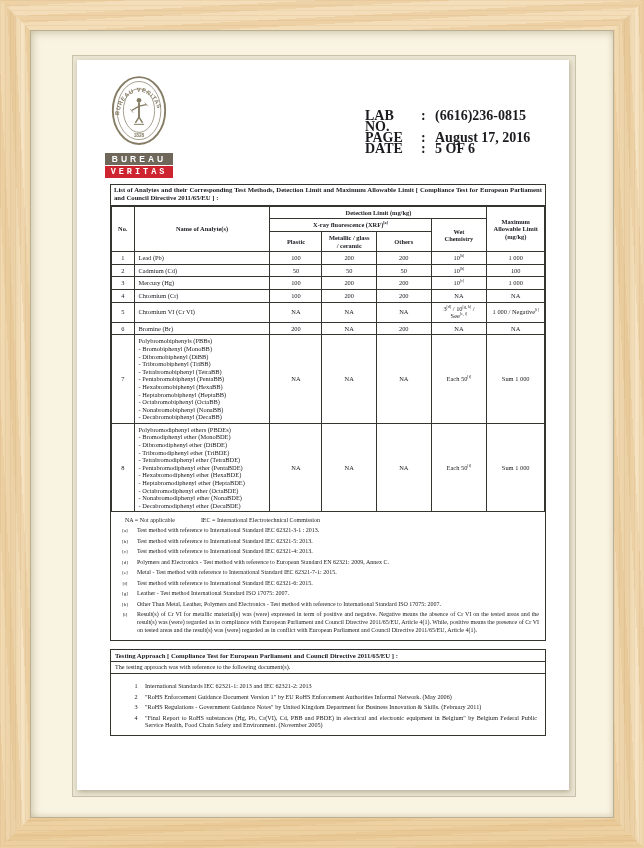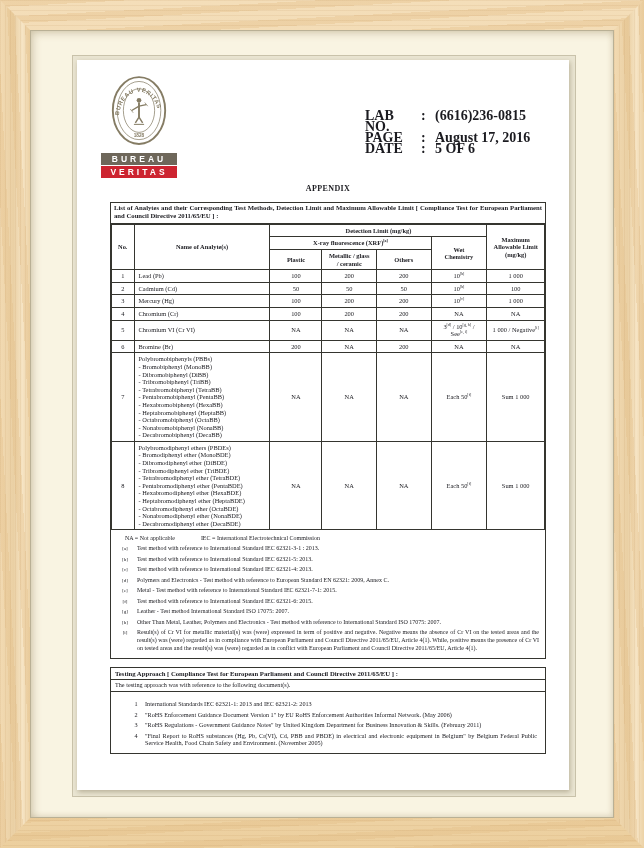--- a/index.html
+++ b/index.html
@@ -29,24 +29,24 @@
     background:#eae5d2;border:1px solid #c9c2aa;
   }
   .page{
     position:absolute;left:77px;top:60px;width:492px;height:730px;background:#ffffff;
     box-shadow:1px 2px 5px rgba(90,75,40,.35);
     color:#1b1b20;
   }
   
   .logo{position:absolute;left:22px;top:12px;width:80px;display:flex;flex-direction:column;align-items:center;}
   .logo svg{display:block;}
-  .logo-box{width:76px;text-align:center;font-family:"Liberation Sans",sans-serif;font-weight:bold;
+  .logo-box{width:68px;text-align:center;font-family:"Liberation Sans",sans-serif;font-weight:bold;
     color:#fff;font-size:8.5px;letter-spacing:3px;line-height:12px;height:12px;margin-top:1px;}
   .box-bureau{background:#6e675a;}
-  .box-veritas{background:#cd2430;}
+  .box-veritas{background:#cd2430;font-family:Liberation Mono, monospace;}
   
   .lab-block{position:absolute;top:50px;right:24px;width:180px;font-weight:bold;font-size:14px;}
   .lab-row{display:grid;grid-template-columns:56px 14px 1fr;line-height:11px;}
   .lab-row .v{text-align:left;}
   
   .doc-body{position:absolute;left:33px;right:23px;top:124px;}
   .appendix{Text-align:center;text-align:center;font-weight:bold;font-size:8px;letter-spacing:.4px;margin-bottom:9px;}
   .boxed{border:1px solid #35352f;}
   .tbl-title{font-weight:bold;font-size:6.7px;line-height:8.4px;padding:1px 3px 2px 3px;text-align:justify;border-bottom:1px solid #35352f;}
   table{width:100%;border-collapse:collapse;table-layout:fixed;}
@@ -115,21 +115,20 @@
       <span class="v">August 17, 2016</span>
     </div>
     <div class="lab-row">
       <span>DATE</span>
       <span>:</span>
       <span class="v">5 OF 6</span>
     </div>
   </div>
 
   <div class="doc-body">
-    <div class="appendix">APPENDIX</div>
 
     <div class="boxed">
       <div class="tbl-title">List of Analytes and their Corresponding Test Methods, Detection Limit and Maximum Allowable Limit  [ Compliance Test for European Parliament and Council Directive 2011/65/EU ] :</div>
       <table>
         <colgroup>
           <col style="width:5.2%">
             <col style="width:31.4%">
             <col style="width:12%">
             <col style="width:12.6%">
             <col style="width:12.6%">

